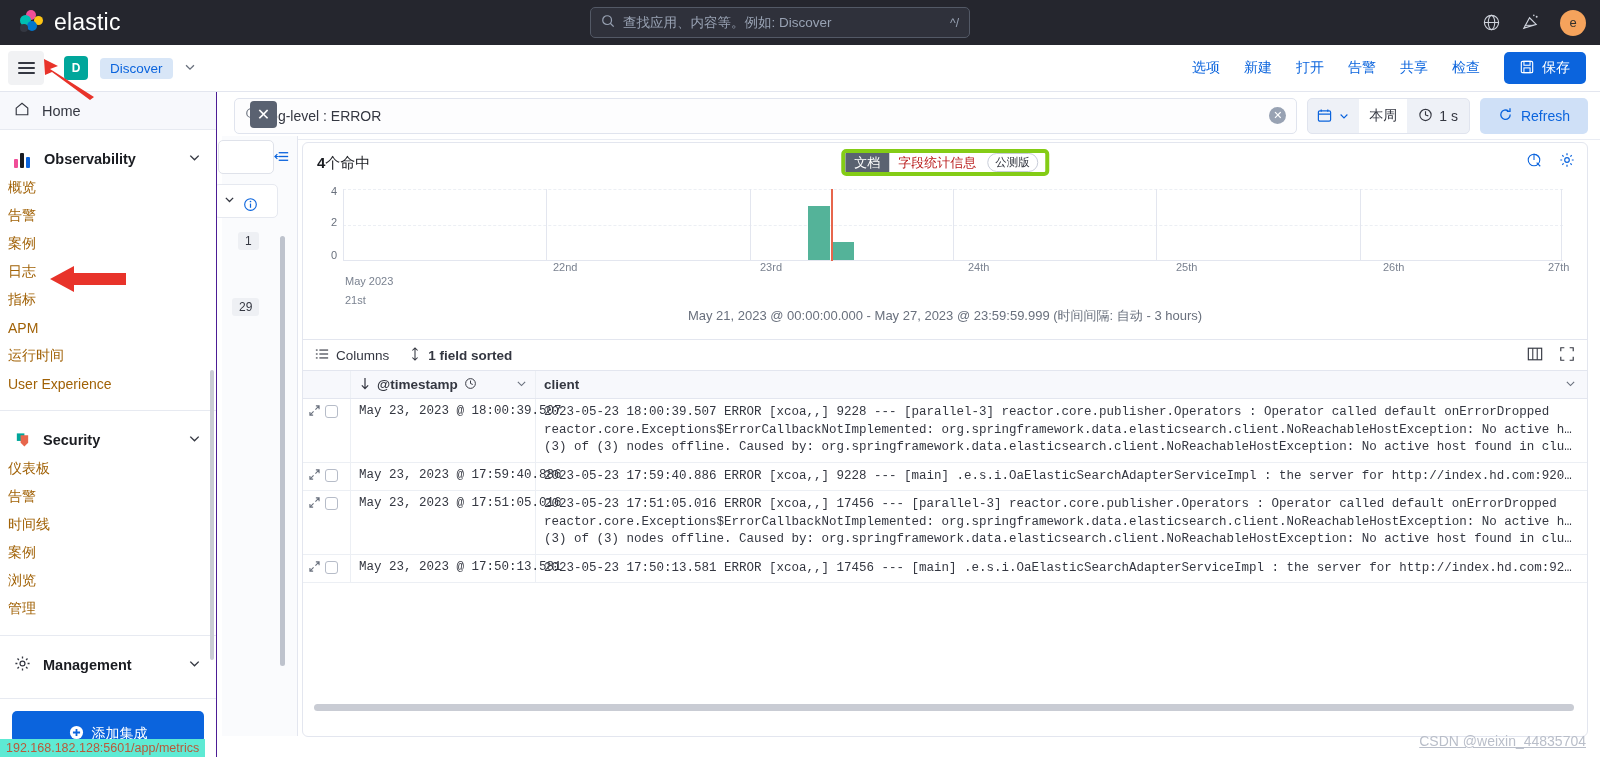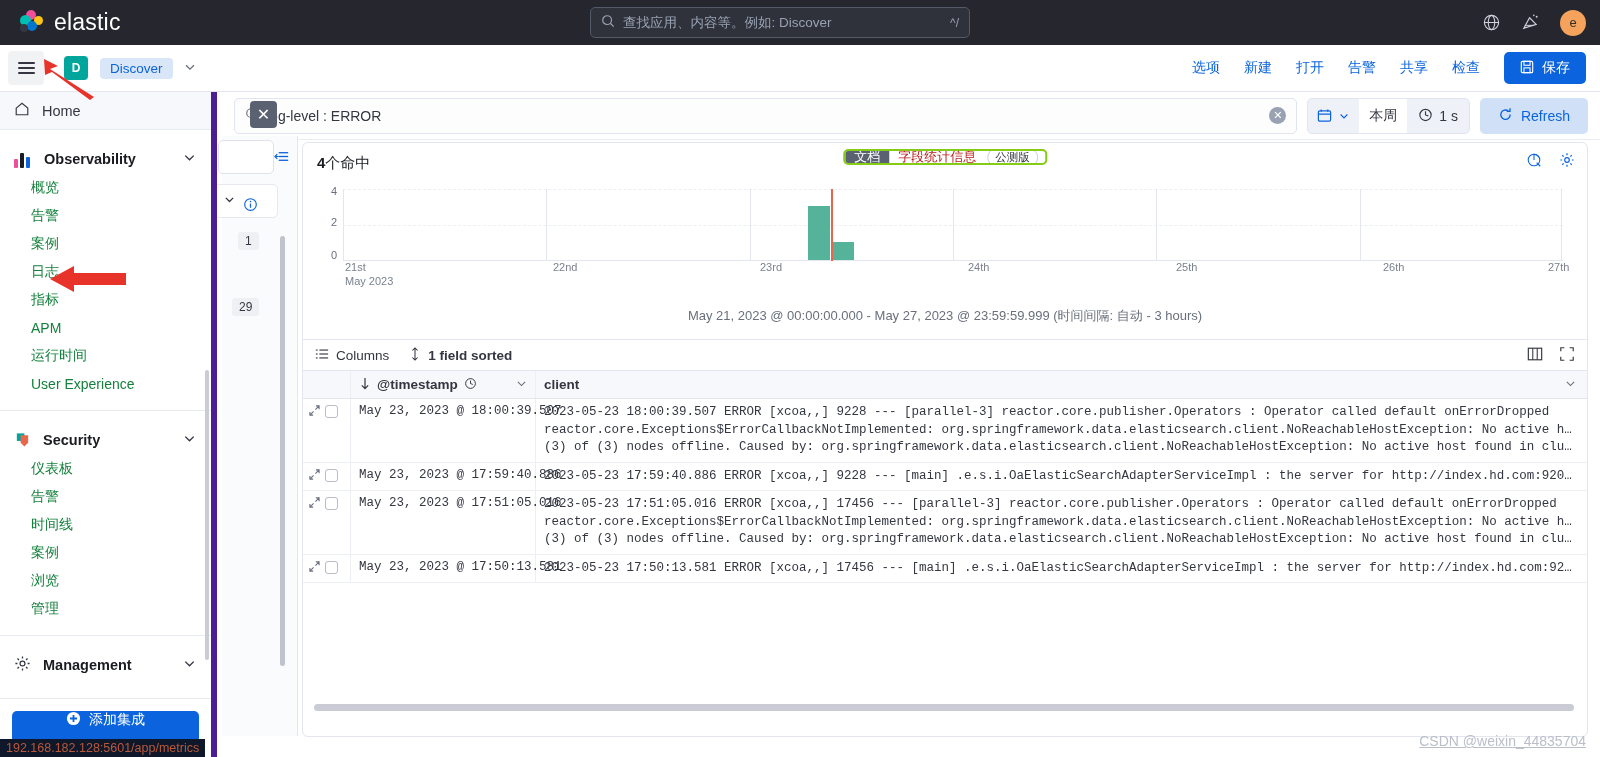--- a/index.html
+++ b/index.html
@@ -68,43 +68,43 @@
   .nav-link { color: #0b64dd; font-size: 14px; cursor: pointer; }
   .save-btn {
     background: #0b64dd; color: #ffffff; border-radius: 5px; padding: 7px 16px;
     font-size: 14px; display: flex; align-items: center; gap: 8px; border: none; cursor: pointer;
     font-family: "Liberation Sans", sans-serif;
   }
 
   
   .sidenav {
     position: absolute; top: 92px; left: 0; width: 217px; height: 665px;
-    background: #ffffff; border-right: 6px solid #4c1d95; z-index: 30;
+    background: #ffffff; border-right: 1px solid #4c1d95; z-index: 30;
     display: flex; flex-direction: column;
   }
   .sn-home {
     height: 38px; display: flex; align-items: center; gap: 12px; padding-left: 14px;
     background: #f7f8fc; border-bottom: 1px solid #e7eaf1;
   }
   .sn-home-label { font-size: 14.5px; color: #343741; }
   .sn-scroll { flex: 1; overflow: hidden; position: relative; }
   .sn-group { padding-top: 14px; }
   .sn-group-head {
     display: flex; align-items: center; gap: 12px; padding: 4px 14px 4px 14px; height: 30px;
   }
   .sn-group-title { font-size: 14.5px; font-weight: bold; color: #1a1c21; flex: 1; }
   .sn-item {
-    height: 28px; display: flex; align-items: center; padding-left: 31px;
-    font-size: 14px; color: #15803d; cursor: pointer;
+    height: 28px; display: flex; align-items: center; padding-left: 8px;
+    font-size: 14px; color: #a16207; cursor: pointer;
   }
   .sn-sep { height: 1px; background: #e7eaf1; margin: 12px 0 0 0; }
   .sn-footer { border-top: 1px solid #e7eaf1; padding: 12px 12px 14px 12px; }
   .add-int-btn {
     width: 100%; background: #0b64dd; color: #fff; border: none; border-radius: 5px;
-    height: 32px; font-size: 14px; display: flex; align-items: flex-start; justify-content: center; gap: 8px;
+    height: 32px; font-size: 14px; display: flex; align-items: flex-end; justify-content: center; gap: 8px;
     cursor: pointer; font-family: "Liberation Sans", sans-serif;
   }
   .sn-scrollbar { position: absolute; right: 2px; top: 240px; width: 4px; height: 290px; background: #c9ccd4; border-radius: 2px; }
 
   
   .ic-obs { width: 18px; height: 18px; position: relative; }
   .ic-obs i { position: absolute; bottom: 0; width: 4px; border-radius: 1px; display:block; }
   .ic-sec { width: 17px; height: 18px; position: relative; }
 
   
@@ -159,21 +159,21 @@
   
   .docpanel {
     position: absolute; top: 142px; left: 302px; width: 1286px; height: 595px;
     background: #ffffff; border: 1px solid #e3e6ef; border-radius: 6px;
   }
   .hits-row { height: 40px; display: flex; align-items: center; padding: 0 14px; position: relative; }
   .hits-count { font-size: 15px; color: #1a1c21; }
   .hits-count b { font-weight: bold; }
   .tabset {
     position: absolute; left: 50%; transform: translateX(-50%); top: 6px;
-    border: 2px solid #84cc16; border-radius: 5px; height: 16px; display: flex; align-items: center;
+    border: 4px solid #84cc16; border-radius: 5px; height: 27px; display: flex; align-items: center;
     background: #fff; overflow: hidden;
   }
   .tab { height: 100%; display: flex; align-items: center; padding: 0 9px; font-size: 13px; color: #b91c1c; cursor: pointer; }
   .tab.active { background: #5a6271; color: #ffffff; }
   .beta-badge { border: 1px solid #c8cdd8; border-radius: 10px; font-size: 11.5px; padding: 1px 7px; color: #343741; margin: 0 7px 0 2px; }
   .panel-icons { position: absolute; right: 12px; top: 9px; display: flex; gap: 17px; }
 
   
   .chart { position: relative; height: 110px; margin: 0 14px 0 14px; }
   .y-label { position: absolute; left: 0; font-size: 11px; color: #69707d; width: 20px; text-align: right; }
@@ -229,21 +229,21 @@
   .msg-line { white-space: nowrap; overflow: hidden; text-overflow: ellipsis; }
 
   .grid-footerbar {
     position: absolute; left: 1px; right: 1px; bottom: 16px; height: 22px;
   }
   .hscroll { position: absolute; left: 10px; right: 12px; bottom: 9px; height: 7px; background: #c9ccd4; border-radius: 4px; }
 
   
   .arrow { position: absolute; z-index: 60; }
   .statusurl {
-    position: absolute; left: 0; bottom: 0; background: #0f172a; color: #b9593a;
+    position: absolute; left: 0; bottom: 0; background: #5eead4; color: #b9593a;
     font-size: 12.5px; padding: 2px 6px; z-index: 70; font-family: "Liberation Sans", sans-serif;
   }
   .watermark {
     position: absolute; right: 14px; bottom: 8px; color: #b9bec9; font-size: 14px; z-index: 40; text-decoration: underline;
   }
 </style>
 </head>
 <body>
 
 <div class="app">
@@ -445,21 +445,21 @@
         <div class="tickline" style="left:50%;"></div>
         <div class="tickline" style="left:66.66%;"></div>
         <div class="tickline" style="left:83.33%;"></div>
         <div class="tickline" style="left:99.8%;"></div>
 
         <div class="bar" style="left:38.1%; width:1.85%; height:54px;"></div>
         <div class="bar" style="left:40.0%; width:1.85%; height:18px;"></div>
         <div class="marker" style="left:40.0%; top:0px; height:72px;"></div>
       </div>
 
-      <div class="ticklabel" style="left:28px;">21st</div>
+      <div class="ticklabel" style="left:28px;margin-top:33px;">21st</div>
       <div class="ticksub" style="left:28px;">May 2023</div>
       <div class="ticklabel" style="left:236px;">22nd</div>
       <div class="ticklabel" style="left:443px;">23rd</div>
       <div class="ticklabel" style="left:651px;">24th</div>
       <div class="ticklabel" style="left:859px;">25th</div>
       <div class="ticklabel" style="left:1066px;">26th</div>
       <div class="ticklabel" style="left:1231px;">27th</div>
     </div>
 
     <div class="timecaption">May 21, 2023 @ 00:00:00.000 - May 27, 2023 @ 23:59:59.999  (时间间隔: 自动 - 3 hours)</div>

